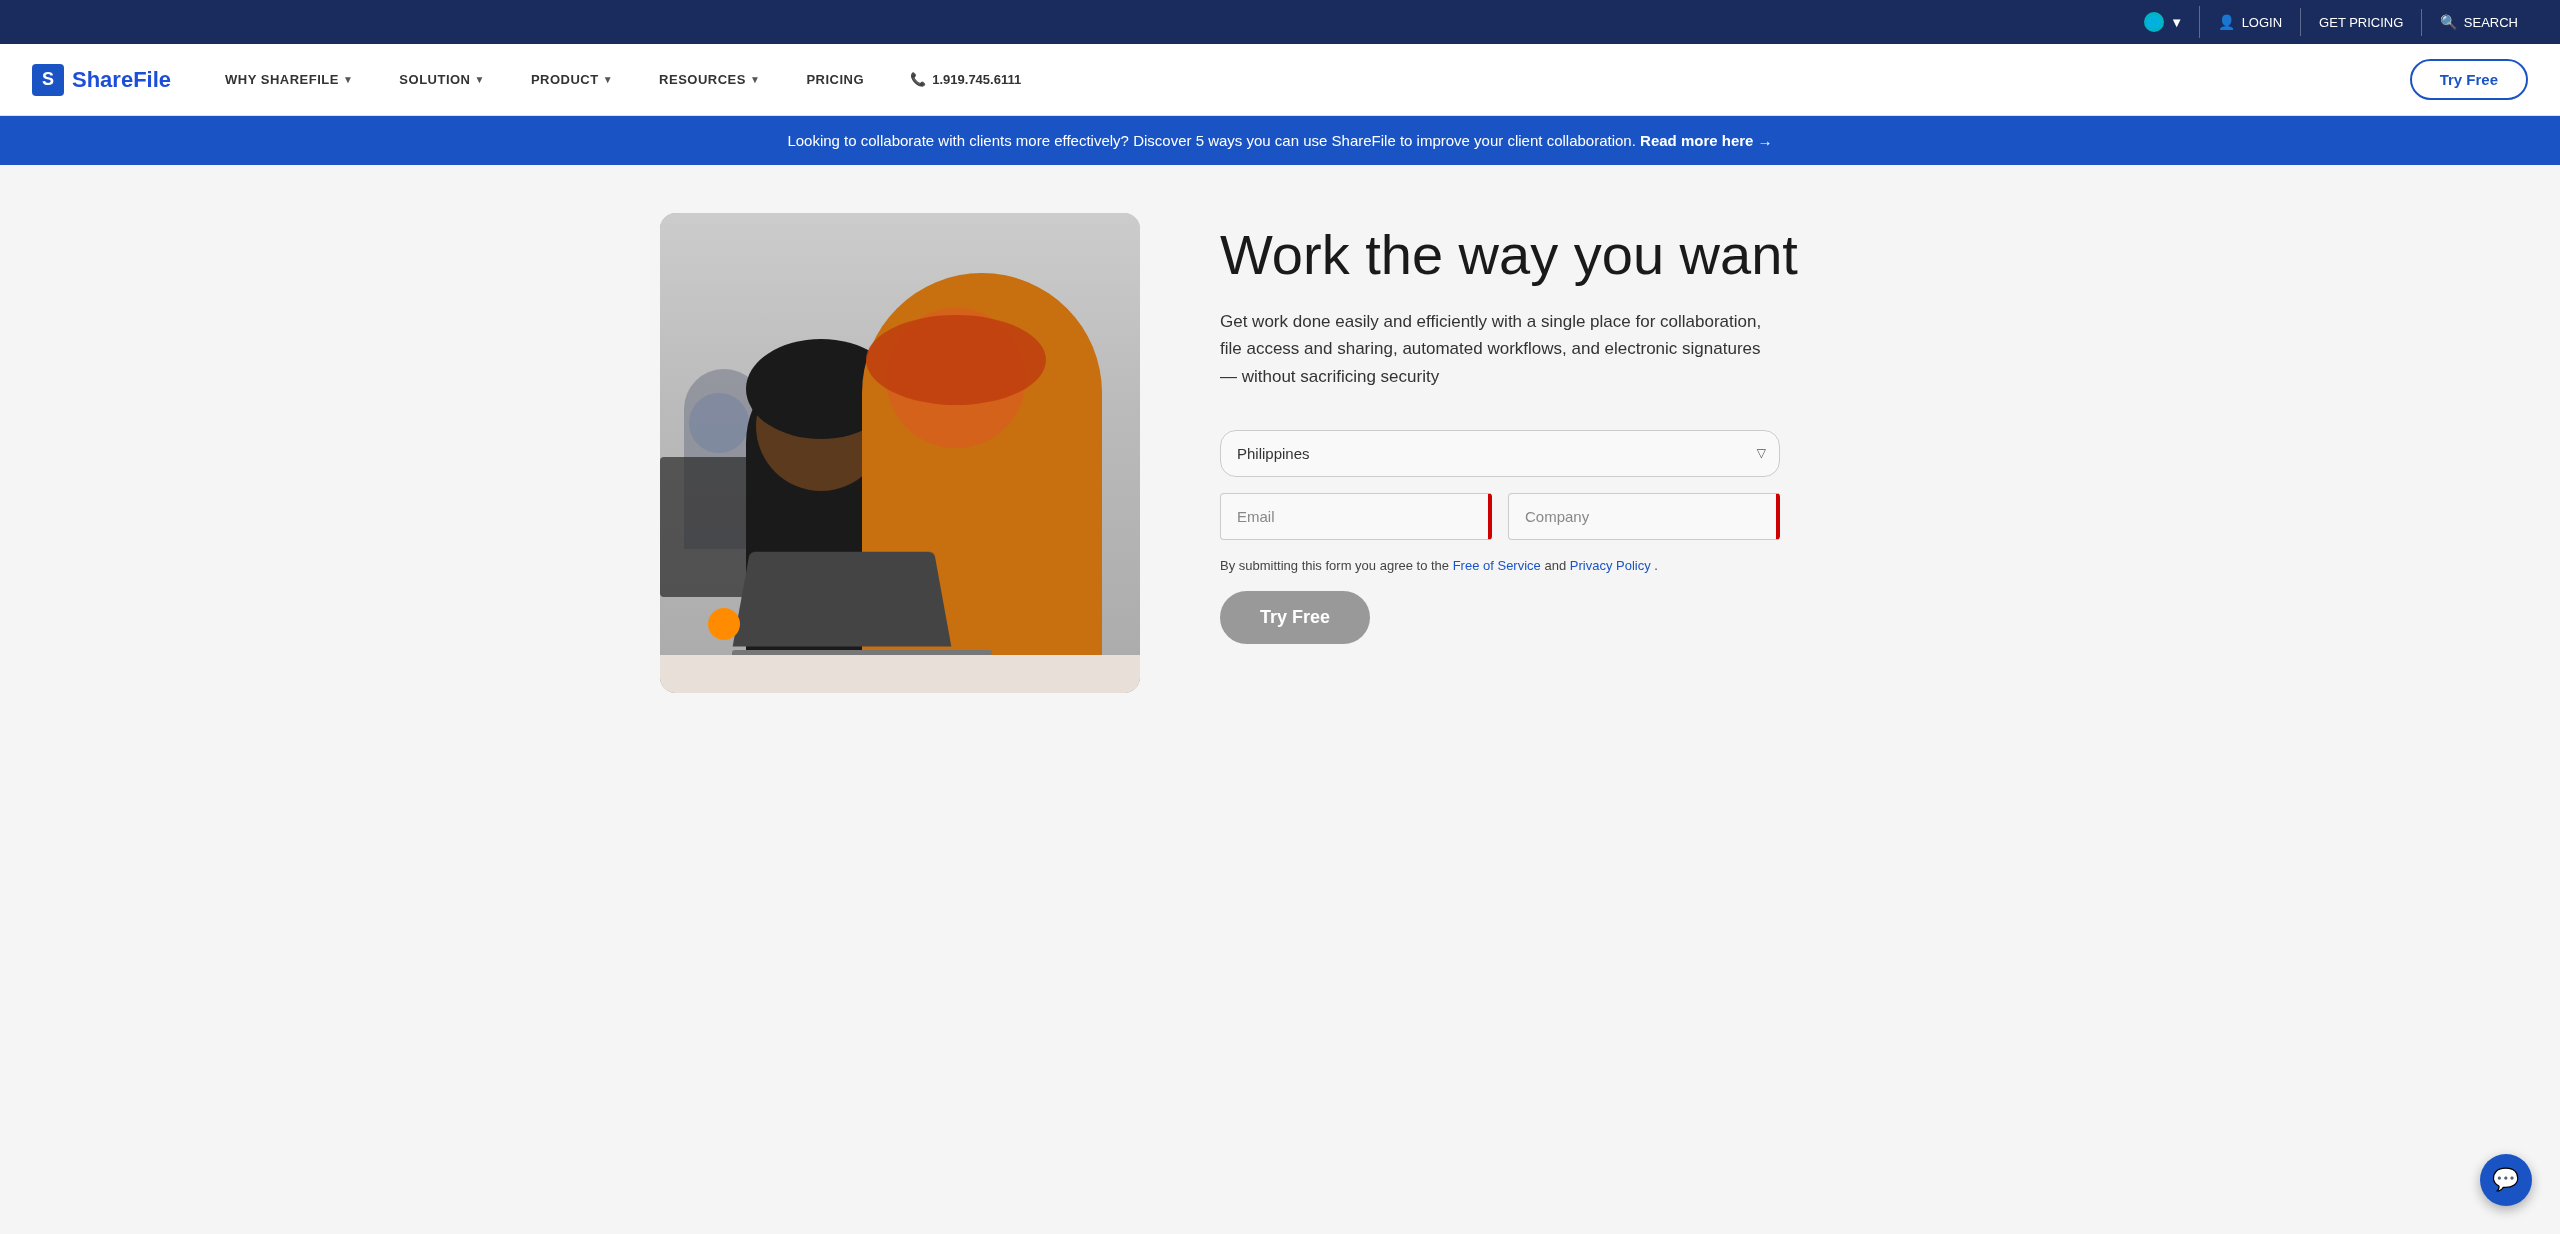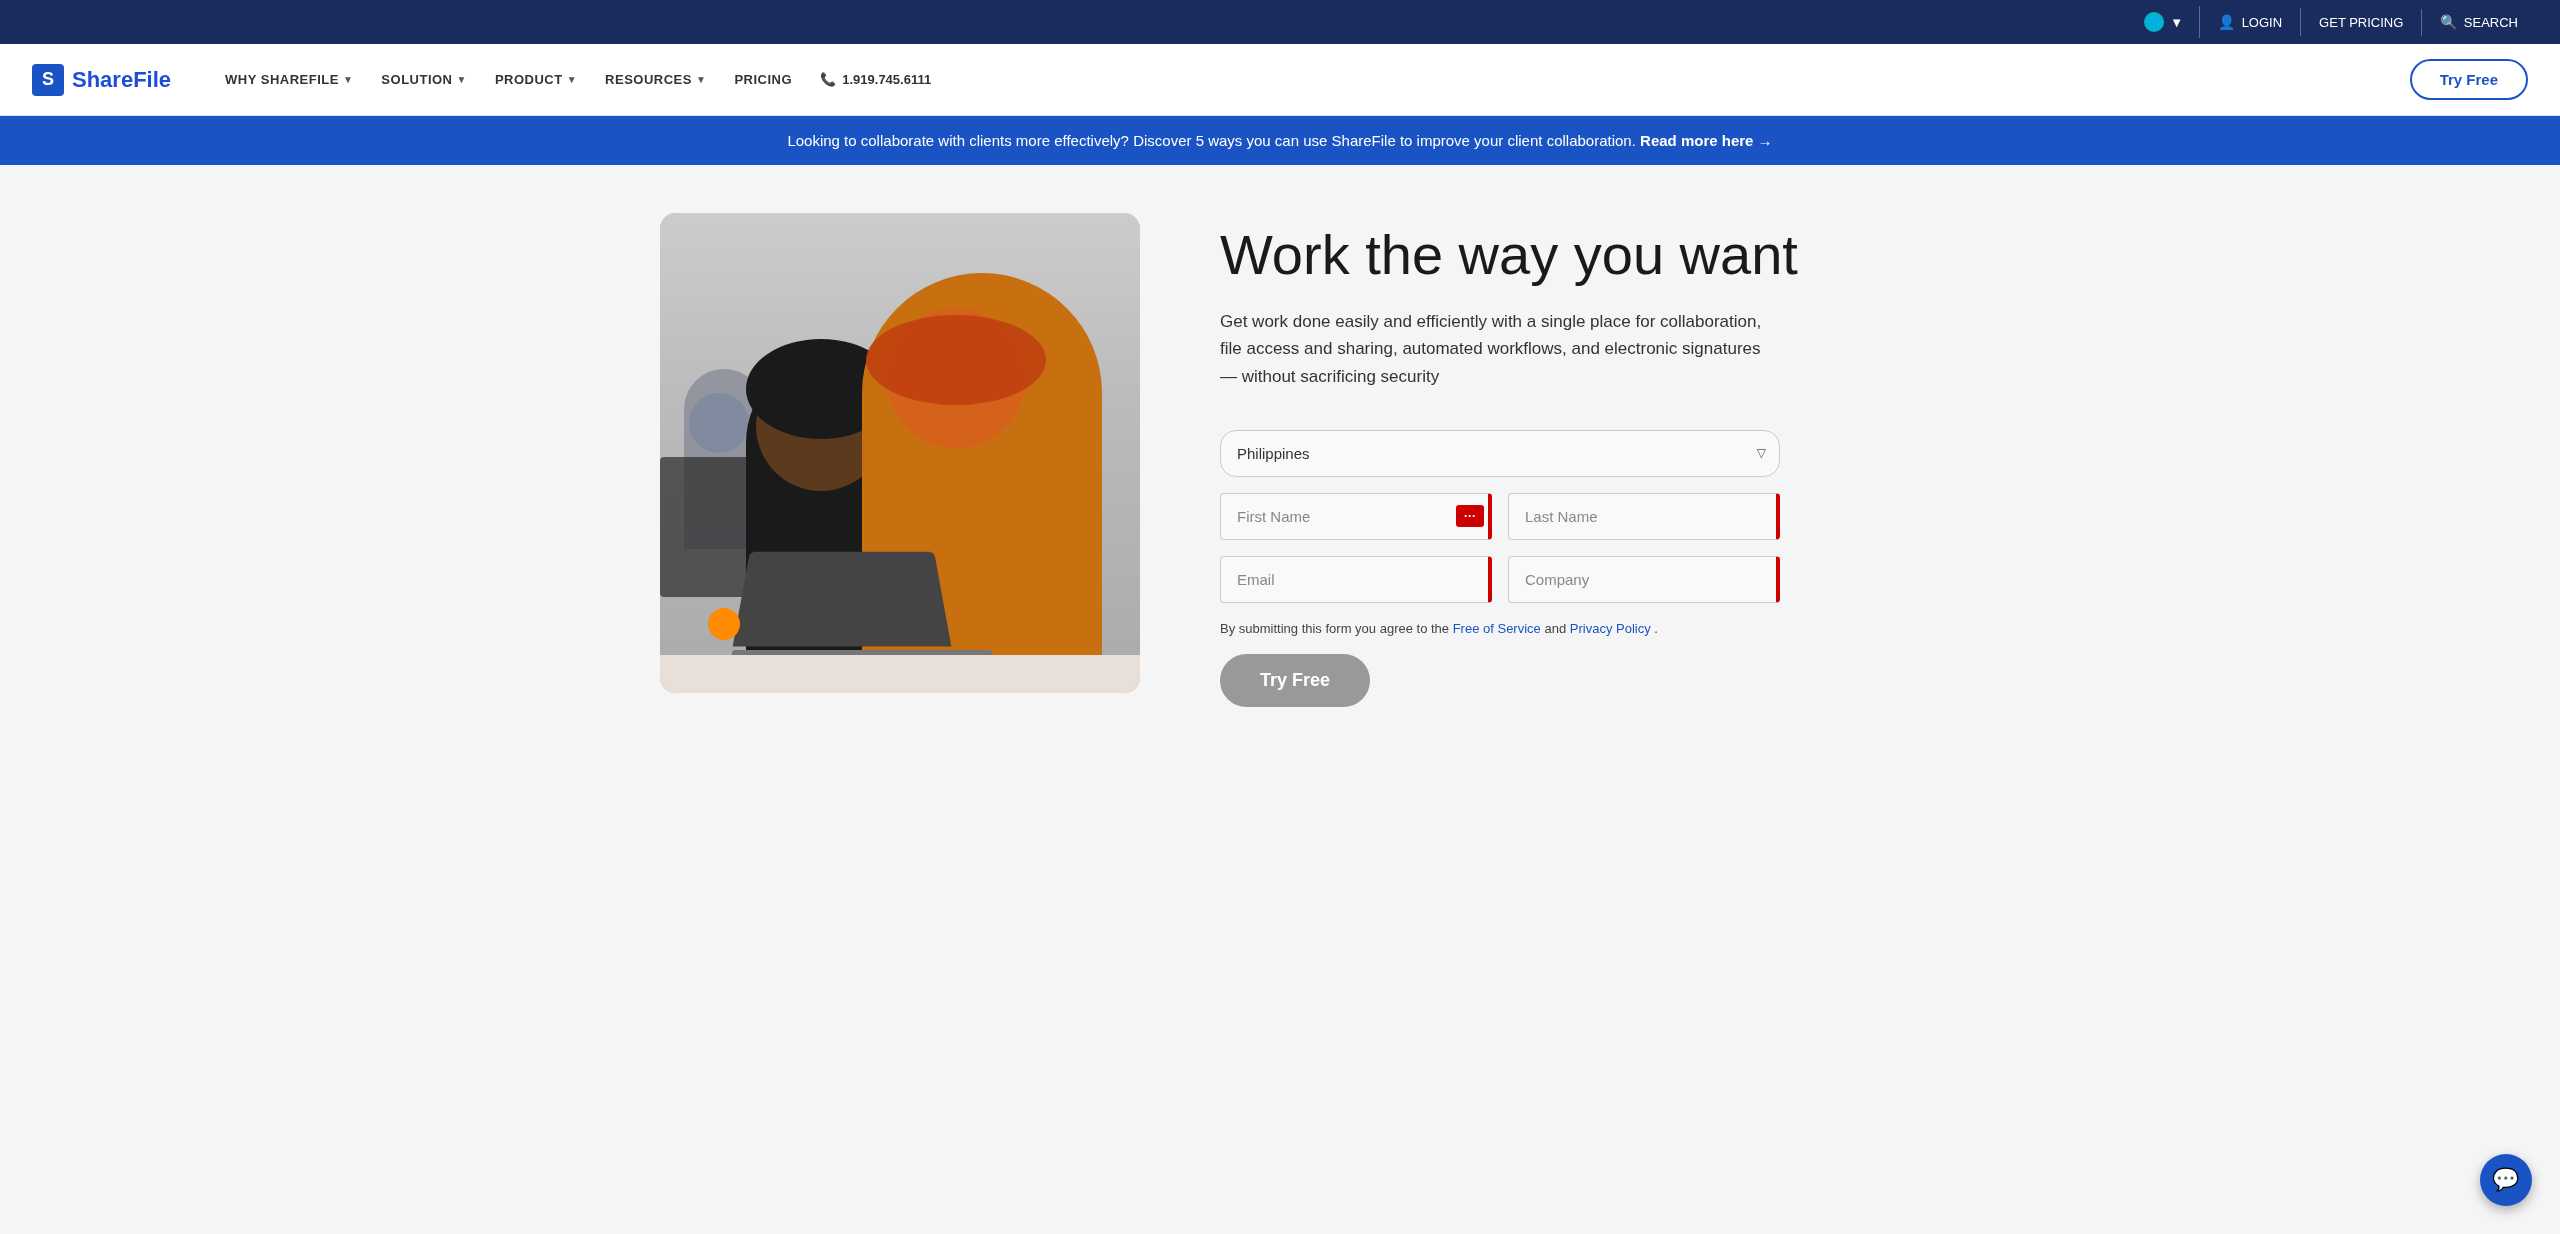--- a/index.html
+++ b/index.html
@@ -82,21 +82,21 @@
       font-size: 18px;
     }
     .logo-text {
       font-size: 22px;
       font-weight: 600;
       color: #1d4ed8;
     }
     .nav-links {
       display: flex;
       align-items: center;
-      gap: 0;
+      gap: 18px;
       flex: 1;
     }
     .nav-link {
       display: flex;
       align-items: center;
       gap: 4px;
       color: #333;
       font-size: 13px;
       font-weight: 600;
       padding: 8px 14px;
@@ -412,29 +412,20 @@
         <select>
           <option>Philippines</option>
           <option>United States</option>
           <option>Canada</option>
           <option>United Kingdom</option>
           <option>Australia</option>
         </select>
         <span class="chevron-down">▽</span>
       </div>
 
-      <div class="form-row">
-        <div class="form-field" style="position:relative;">
-          <input type="text" class="border-right-red" placeholder="First Name" style="">
-          <span class="error-icon">···</span>
-        </div>
-        <div class="form-field">
-          <input type="text" class="border-right-red" placeholder="Last Name" style="">
-        </div>
-      </div>
 
       <div class="form-row">
         <div class="form-field">
           <input type="email" class="border-right-red" placeholder="Email" style="">
         </div>
         <div class="form-field">
           <input type="text" class="border-right-red" placeholder="Company" style="">
         </div>
       </div>
 

